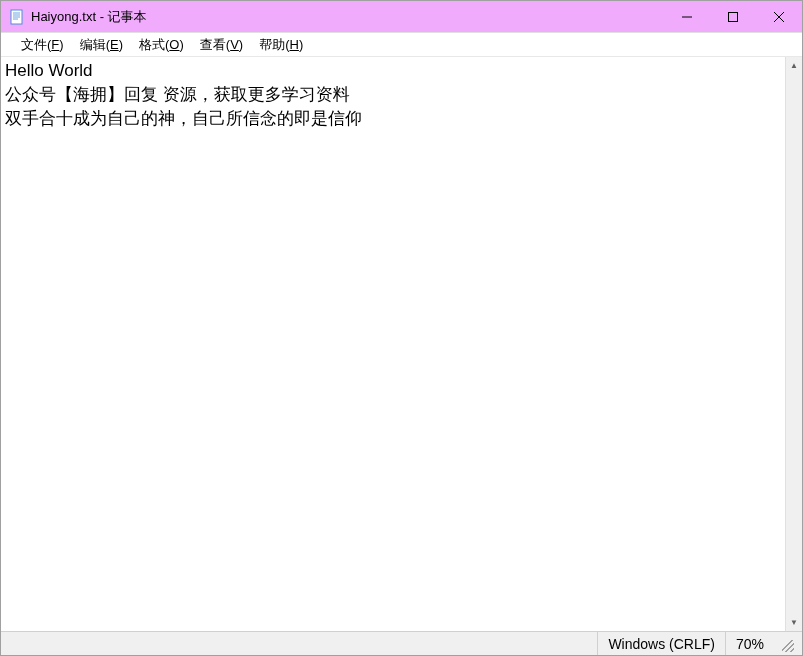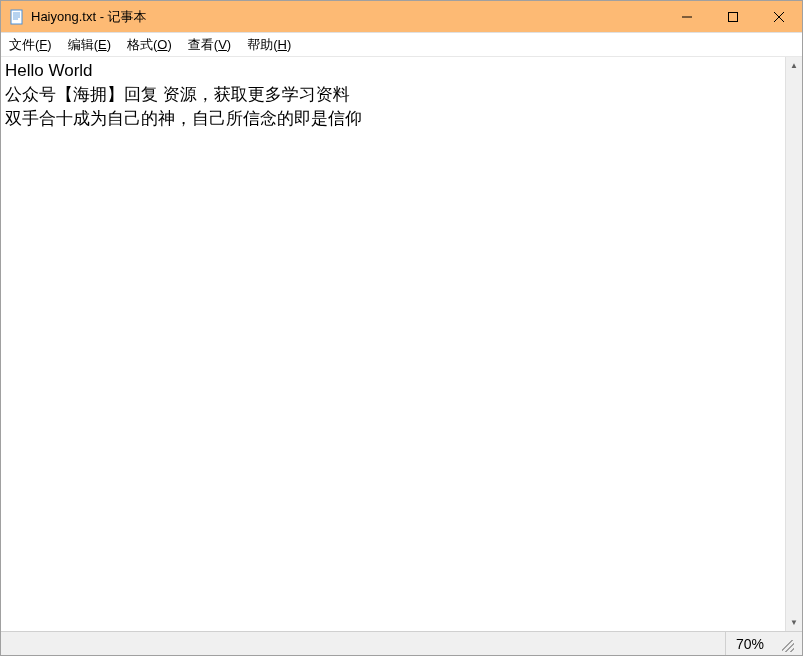--- a/index.html
+++ b/index.html
@@ -20,21 +20,21 @@
       width: 100%;
       height: 100%;
       background: #ffffff;
       border: 1px solid #a0a0a0;
       display: flex;
       flex-direction: column;
     }
     
     .titlebar {
       height: 32px;
-      background: #fdba74;
+      background: #f0abfc;
       display: flex;
       align-items: center;
       border-bottom: 1px solid #e0e0e0;
     }
     
     .titlebar-icon {
       width: 16px;
       height: 16px;
       margin-left: 8px;
       margin-right: 6px;
@@ -63,21 +63,21 @@
       cursor: pointer;
       background: transparent;
       border: none;
     }
     
     .menubar {
       height: 24px;
       background: #ffffff;
       display: flex;
       align-items: center;
-      padding: 0 0;
+      padding: 0 12px;
       border-bottom: 1px solid #e8e8e8;
     }
     
     .menu-item {
       padding: 2px 8px;
       font-size: 13px;
       color: #000000;
       cursor: pointer;
     }
     
@@ -220,17 +220,18 @@
     <textarea class="text-area" spellcheck="false" style="">Hello World
 公众号【海拥】回复 资源，获取更多学习资料
 双手合十成为自己的神，自己所信念的即是信仰</textarea>
     <div class="scrollbar-vertical">
       <div class="scrollbar-arrow up">▲</div>
       <div class="scrollbar-arrow down">▼</div>
     </div>
   </div>
 
   <div class="statusbar">
+    <div class="status-segment">Windows (CRLF)</div>
     <div class="status-segment">70%</div>
     <div class="status-grip"></div>
   </div>
 
 </div>
 
 </body></html>

